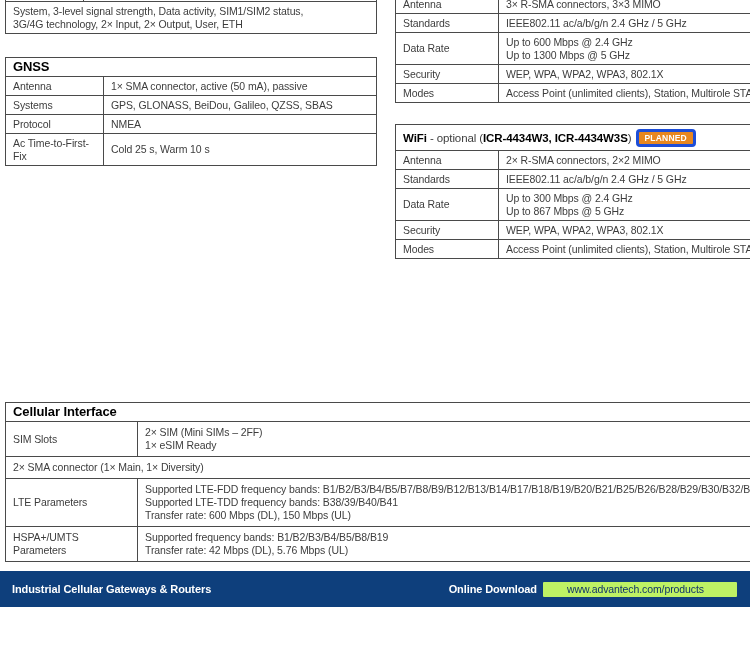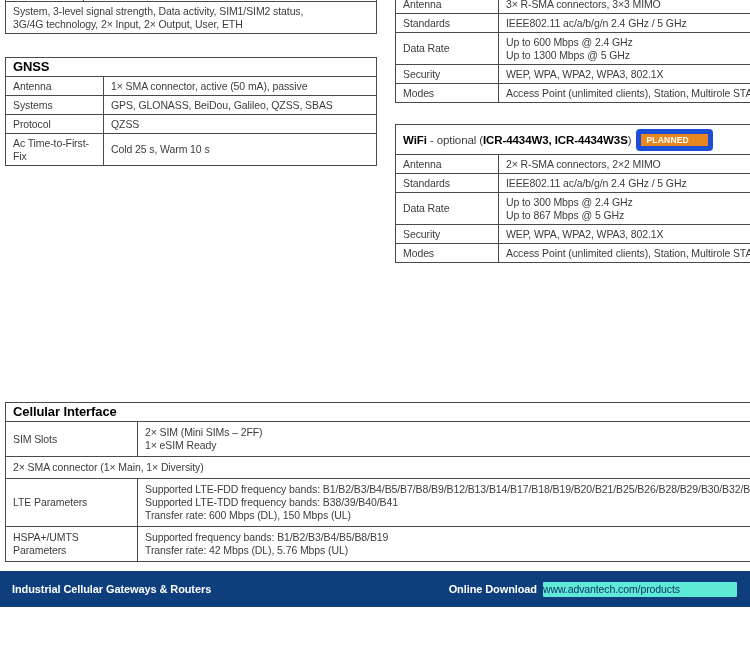--- a/index.html
+++ b/index.html
@@ -59,26 +59,26 @@
   #cellular-table .c-label { width:132px; }
   #cellular-table .c-value { padding:4px 7px; }
   #cellular-table .c-label { padding:4px 7px; }
 
   .mixed-head { padding:3.5px 7px; font-size:11.5px; line-height:14px; color:#000; }
   .mixed-head .b { font-weight:bold; }
   .mixed-head .n { font-weight:normal; color:#3d3d3d; }
   .badge {
     display:inline-block;
     background:#e8871f;
-    border:5px solid #1d4ed8;
+    border:3px solid #1d4ed8;
     color:#fff;
     font-size:8.5px;
     font-weight:bold;
     line-height:10px;
-    padding:1px 19px 1px 5px;
+    padding:1px 6px 1px 5px;
     border-radius:4px;
     letter-spacing:0.2px;
     vertical-align:1px;
     margin-left:5px;
   }
 
   #footer-bar {
     position:absolute;
     left:0; top:571px;
     width:750px; height:36px;
@@ -89,27 +89,27 @@
   }
   #footer-bar .cat {
     color:#fff; font-weight:bold; font-size:11px;
     margin-left:12px; letter-spacing:-0.1px;
   }
   #footer-bar .dl {
     color:#fff; font-weight:bold; font-size:11px;
     margin-left:auto; letter-spacing:-0.1px;
   }
   #footer-bar .urlbox {
-    background:#5eead4;
+    background:#bef264;
     width:194px; height:15px;
     margin-left:6px; margin-right:13px;
     display:flex; align-items:center;
     border-radius:1px;
     box-sizing:border-box;
-    padding-left:0;
+    padding-left:24px;
   }
   #footer-bar .urlbox span {
     color:#10336b; font-size:10.5px; letter-spacing:-0.1px;
   }
 </style>
 </head>
 <body>
 
 <div id="led-table" class="spec-table">
   <div class="t-row no-top stub-row">
@@ -133,21 +133,21 @@
   <div class="t-row">
     <div class="c-label">
         <span>Systems</span>
       </div>
     <div class="c-value"><span>GPS, GLONASS, BeiDou, Galileo, QZSS, SBAS</span></div>
   </div>
   <div class="t-row">
     <div class="c-label">
         <span>Protocol</span>
       </div>
-    <div class="c-value"><span>QZSS</span></div>
+    <div class="c-value"><span>NMEA</span></div>
   </div>
   <div class="t-row">
     <div class="c-label">
         <span>Ac Time-to-First-Fix</span>
       </div>
     <div class="c-value"><span>Cold 25 s, Warm 10 s</span></div>
   </div>
 </div>
 
 <div id="wifi-main-table" class="spec-table">

